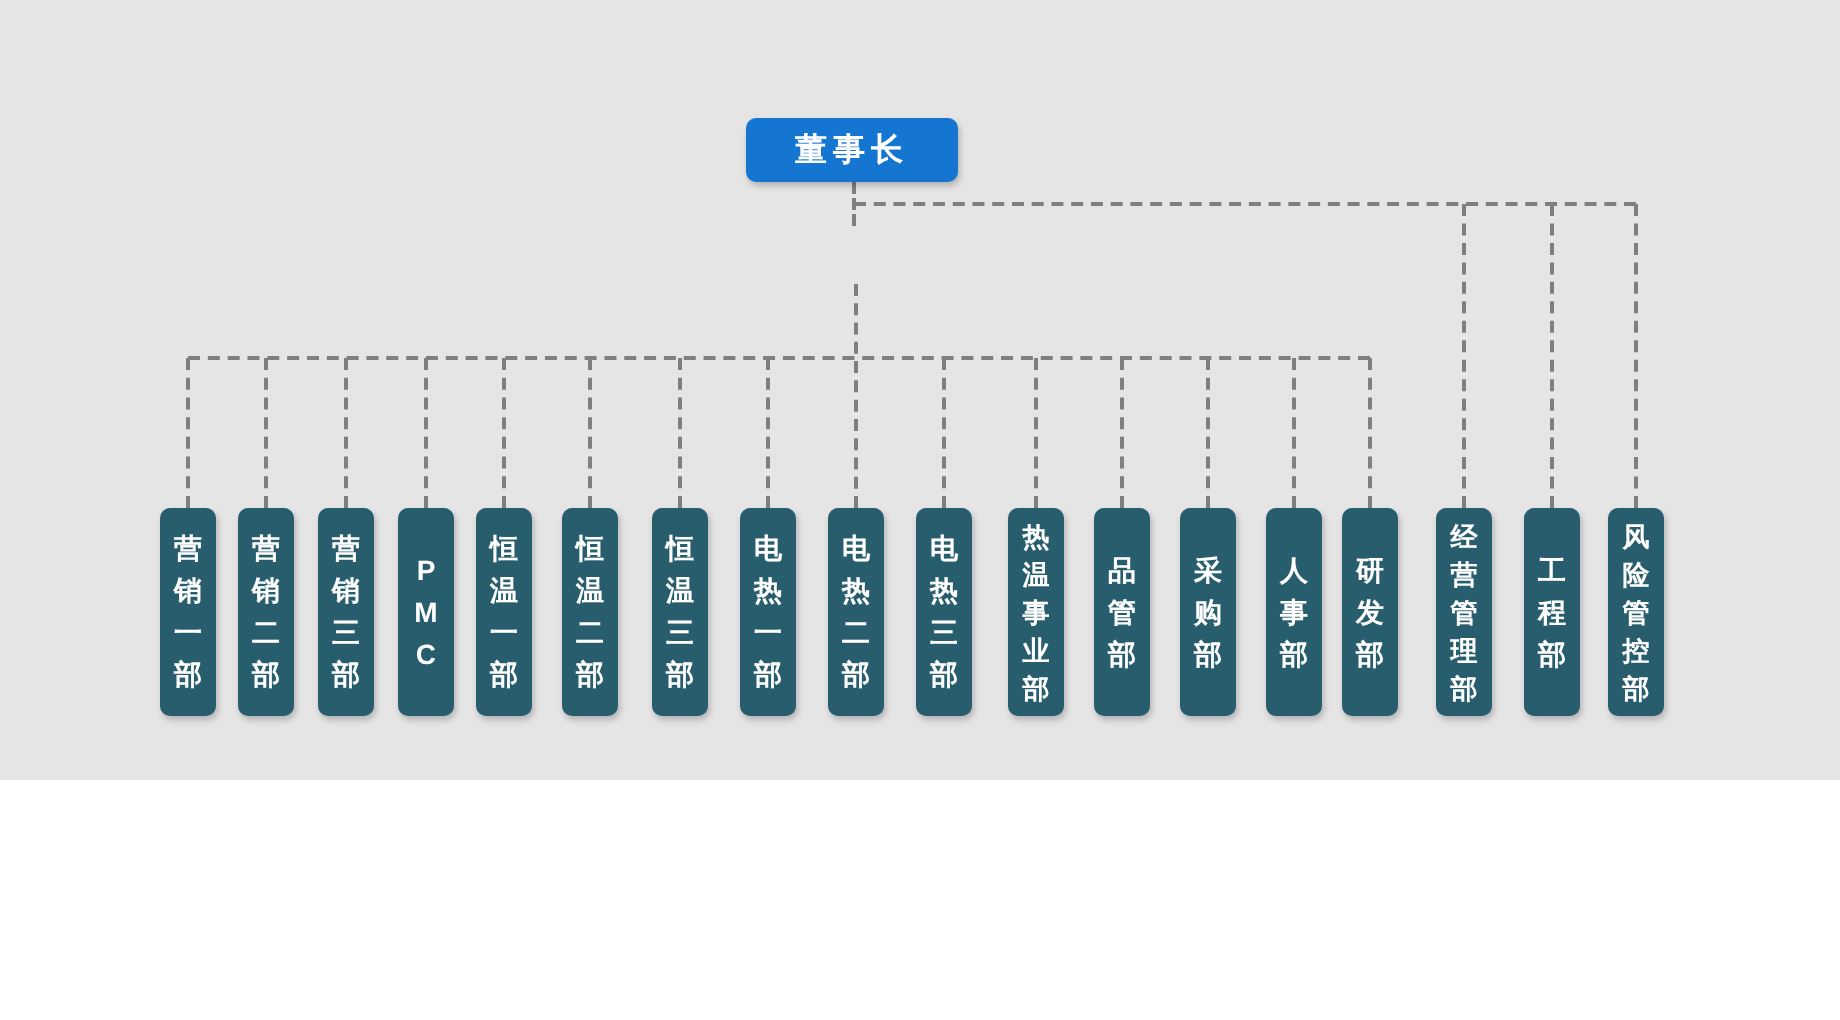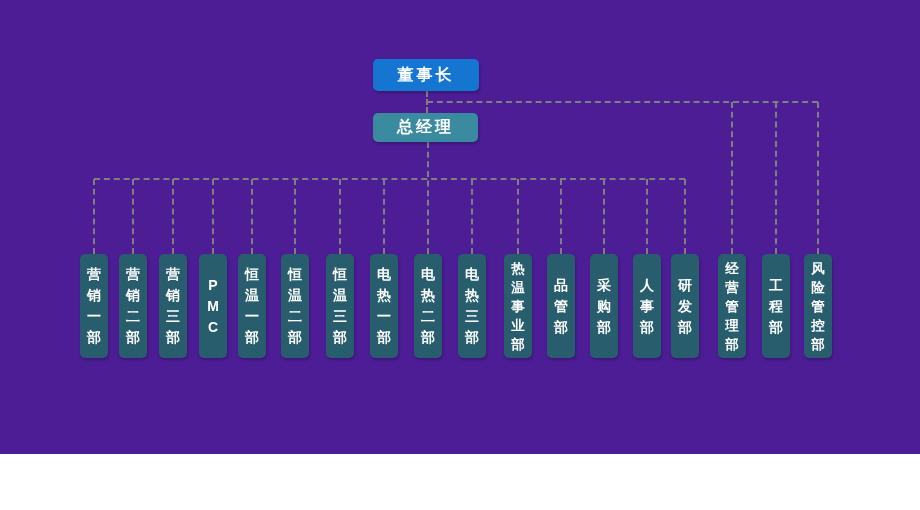--- a/index.html
+++ b/index.html
@@ -1,19 +1,19 @@
 <!DOCTYPE html>
 <html><head>
 <meta charset="utf-8">
 <style>
   html,body{margin:0;padding:0;background:#ffffff;}
   .canvas{
     position:relative;
-    width:920px;height:454px;
-    background:#4c1d95;
+    width:920px;height:390px;
+    background:#e5e5e5;
     overflow:hidden;
     font-family:"Liberation Sans","DejaVu Sans",sans-serif;
   }
   
   .hline{position:absolute;height:0;border-top:2px dashed var(--line,#7f7f7f);}
   .vline{position:absolute;width:0;border-left:2px dashed var(--line,#7f7f7f);}
   
   .node{
     position:absolute;
     display:flex;align-items:center;justify-content:center;
@@ -76,23 +76,20 @@
       <div class="vline" style="left: 560px; top: 179px; height: 75px;"></div>
       <div class="vline" style="left: 603px; top: 179px; height: 75px;"></div>
       <div class="vline" style="left: 646px; top: 179px; height: 75px;"></div>
       <div class="vline" style="left: 684px; top: 179px; height: 75px;"></div>
     </div>
 
   <div class="node chairman">
     <span>董事长</span>
   </div>
 
-  <div class="node gm">
-    <span>总经理</span>
-  </div>
 
   <div id="departments">
       <div class="dept" style="left: 80px;">
         <div class="label">
           <span class="ch">营</span>
           <span class="ch">销</span>
           <span class="ch">一</span>
           <span class="ch">部</span>
         </div>
       </div>

